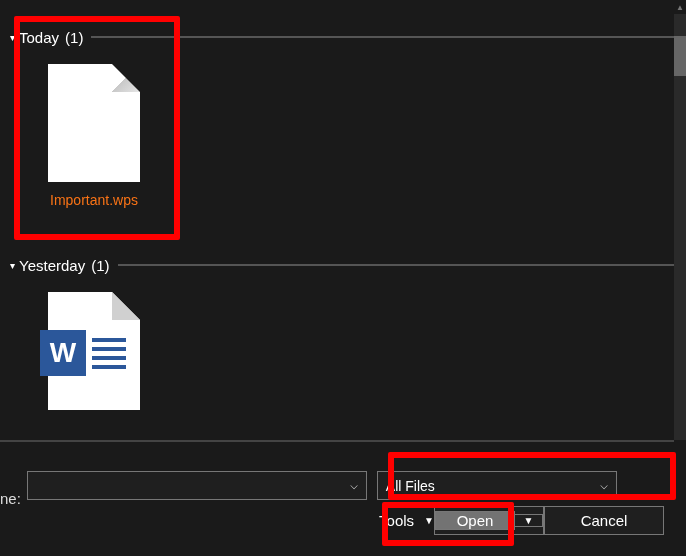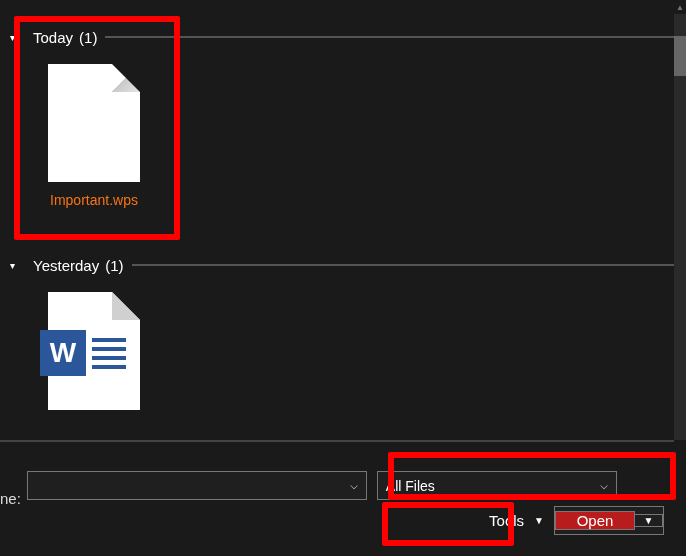--- a/index.html
+++ b/index.html
@@ -1,21 +1,21 @@
 <!DOCTYPE html>
 <html><head>
   <meta charset="utf-8">
   <style>
     * { margin:0; padding:0; box-sizing:border-box; font-family:"Segoe UI", Arial, sans-serif; }
     body { width:686px; height:556px; background:#1a1a1a; color:#fff; position:relative; overflow:hidden; }
 
     .file-area { position:absolute; left:0; top:0; right:12px; height:440px; }
 
     .group-header { display:flex; align-items:center; height:30px; padding-left:6px; font-size:15px; color:#fff; }
-    .group-header .label { flex:0 0 auto; padding:0 4px 0 18px; }
+    .group-header .label { flex:0 0 auto; padding:0 4px 0 4px; }
     .group-header .count { margin-left:2px; }
     .group-header .rule { flex:1 1 auto; height:2px; background:#555; margin-left:8px; }
 
     .grp-today  { position:absolute; left:4px; top:22px; right:0; }
     .grp-yest   { position:absolute; left:4px; top:250px; right:0; }
 
     .items { display:flex; padding-left:30px; margin-top:12px; }
     .file-item { width:120px; text-align:center; cursor:default; }
     .file-item .name { font-size:14px; color:#f97316; margin-top:10px; overflow:hidden; text-overflow:ellipsis; }
 
@@ -28,35 +28,35 @@
     .word-doc::before { content:""; position:absolute; top:0; right:0; width:28px; height:28px; background:#1a1a1a; clip-path:polygon(0 0,100% 0,100% 100%); }
     .word-doc .fold { position:absolute; top:0; right:0; width:28px; height:28px; background:#d0d0d0; clip-path:polygon(0 0,100% 100%,0 100%); }
     .word-doc .lines { position:absolute; right:14px; top:46px; }
     .word-doc .lines span { display:block; width:34px; height:4px; background:#2b579a; margin-bottom:5px; }
     .word-doc .w-badge { position:absolute; left:-8px; top:38px; width:46px; height:46px; background:#2b579a; color:#fff; font-weight:700; font-size:28px; display:flex; align-items:center; justify-content:center; }
 
     .h-rule-full { position:absolute; left:0; right:12px; top:440px; height:2px; background:#444; }
 
     .footer { position:absolute; left:0; right:12px; bottom:0; height:112px; }
     .row1 { position:absolute; top:20px; left:0; right:10px; display:flex; align-items:center; }
-    .row2 { position:absolute; top:62px; left:4px; right:10px; display:flex; align-items:center; justify-content:flex-end; gap:10px; }
+    .row2 { position:absolute; top:62px; left:4px; right:10px; display:flex; align-items:center; justify-content:flex-end; }
 
     .fname-label { color:#ddd; font-size:15px; margin-right:6px; margin-left:0;margin-top:26px; }
     .combo { height:29px; border:1px solid #777; background:#1f1f1f; display:flex; align-items:center; justify-content:space-between; padding:0 8px; color:#fff; font-size:14px; }
     .combo.name { width:340px; }
     .combo.filter { width:240px; margin-left:10px; }
     .combo .chev { font-size:10px; color:#ddd; }
 
     .tools { display:flex; align-items:center; color:#fff; font-size:15px; }
     .tools .tri { margin-left:10px; font-size:10px; }
 
     .btn { height:29px; border:1px solid #777; background:#1f1f1f; color:#fff; font-size:15px; display:flex; align-items:center; justify-content:center; }
     .btn.cancel { width:120px; }
     .btn.open-split { display:flex; height:29px; }
-    .btn.open-split .main { width:80px; border:1px solid #777; background:#b91c1c; display:flex; align-items:center; justify-content:center; }
+    .btn.open-split .main { width:80px; border:1px solid #777; background:#737373; display:flex; align-items:center; justify-content:center; }
     .btn.open-split .drop { width:28px; border:1px solid #777; border-left:none; background:#1f1f1f; display:flex; align-items:center; justify-content:center; font-size:10px; }
 
     .scroll-track { position:absolute; right:0; top:0; width:12px; height:440px; background:#2a2a2a; }
     .scroll-thumb { position:absolute; right:0; top:36px; width:12px; height:40px; background:#666; }
     .scroll-arrow { position:absolute; right:0; width:12px; height:14px; display:flex; align-items:center; justify-content:center; color:#777; font-size:8px; background:#1a1a1a; }
     .scroll-arrow.up { top:0; }
 
     .hl { position:absolute; border:6px solid #ff0000; border-radius:2px; pointer-events:none; }
     .hl-file   { left:14px;  top:16px;  width:166px; height:224px; }
     .hl-filter { left:388px; top:452px; width:288px; height:48px; }
@@ -133,18 +133,21 @@
     <div class="tools">
       <span>Tools</span>
       <span class="tri">▼</span>
     </div>
     <div class="btn open-split">
       <div class="main">
         <span>Open</span>
       </div>
       <div class="drop">▼</div>
     </div>
+    <div class="btn cancel">
+      <span>Cancel</span>
+    </div>
   </div>
 </div>
 
 <div class="hl hl-file"></div>
 <div class="hl hl-filter"></div>
 <div class="hl hl-open"></div>
 
 </body></html>

